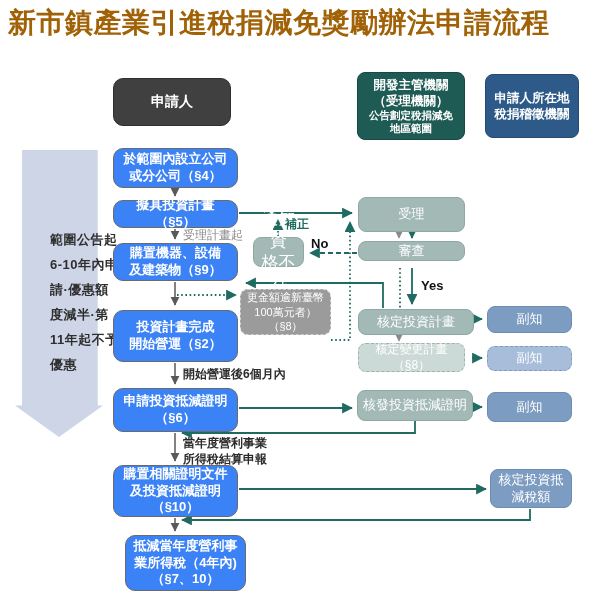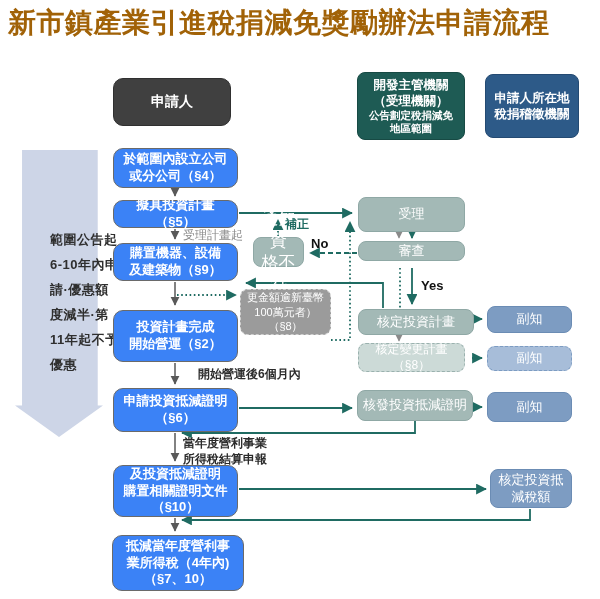--- a/index.html
+++ b/index.html
@@ -136,25 +136,25 @@
 </div>
 <div class="box gray" style="left:113px;top:310px;width:125px;height:52px;">
   <span>投資計畫完成</span>
   <span>開始營運（§2）</span>
 </div>
 <div class="box gray" style="left:113px;top:388px;width:125px;height:44px;">
   <span>申請投資抵減證明</span>
   <span>（§6）</span>
 </div>
 <div class="box gray" style="left:113px;top:465px;width:125px;height:52px;">
+  <span>購置相關證明文件</span>
   <span>及投資抵減證明</span>
-  <span>購置相關證明文件</span>
   <span>（§10）</span>
 </div>
-<div class="box gray" style="left:112px;top:535px;width:132px;height:56px;justify-content:space-between;">
+<div class="box gray" style="left:125px;top:535px;width:121px;height:56px;justify-content:space-between;">
   <span>抵減當年度營利事</span>
   <span>業所得稅（4年內)</span>
   <span>（§7、10）</span>
 </div>
 
 <div class="box teal" style="left:358px;top:197px;width:107px;height:35px;">
   <span>受理</span>
 </div>
 <div class="box teal" style="left:358px;top:241px;width:107px;height:20px;">
   <span>審查</span>
@@ -189,17 +189,17 @@
 </div>
 <div class="box blue" style="left:490px;top:469px;width:82px;height:39px;">
   <span>核定投資抵</span>
   <span>減稅額</span>
 </div>
 
 <div class="lbl" style="left:183px;top:228px;">受理計畫起</div>
 <div class="lbl lbl-teal" style="left:285px;top:217px;">補正</div>
 <div class="lbl lbl-bold" style="left:311px;top:236px;">No</div>
 <div class="lbl lbl-bold" style="left:421px;top:278px;">Yes</div>
-<div class="lbl lbl-dark" style="left:198px;top:367px;">開始營運後6個月內</div>
+<div class="lbl lbl-dark" style="left:183px;top:367px;">開始營運後6個月內</div>
 <div class="lbl lbl-dark" style="left:183px;top:436px;">
   <div>當年度營利事業</div>
   <div>所得稅結算申報</div>
 </div>
 
 </body></html>

